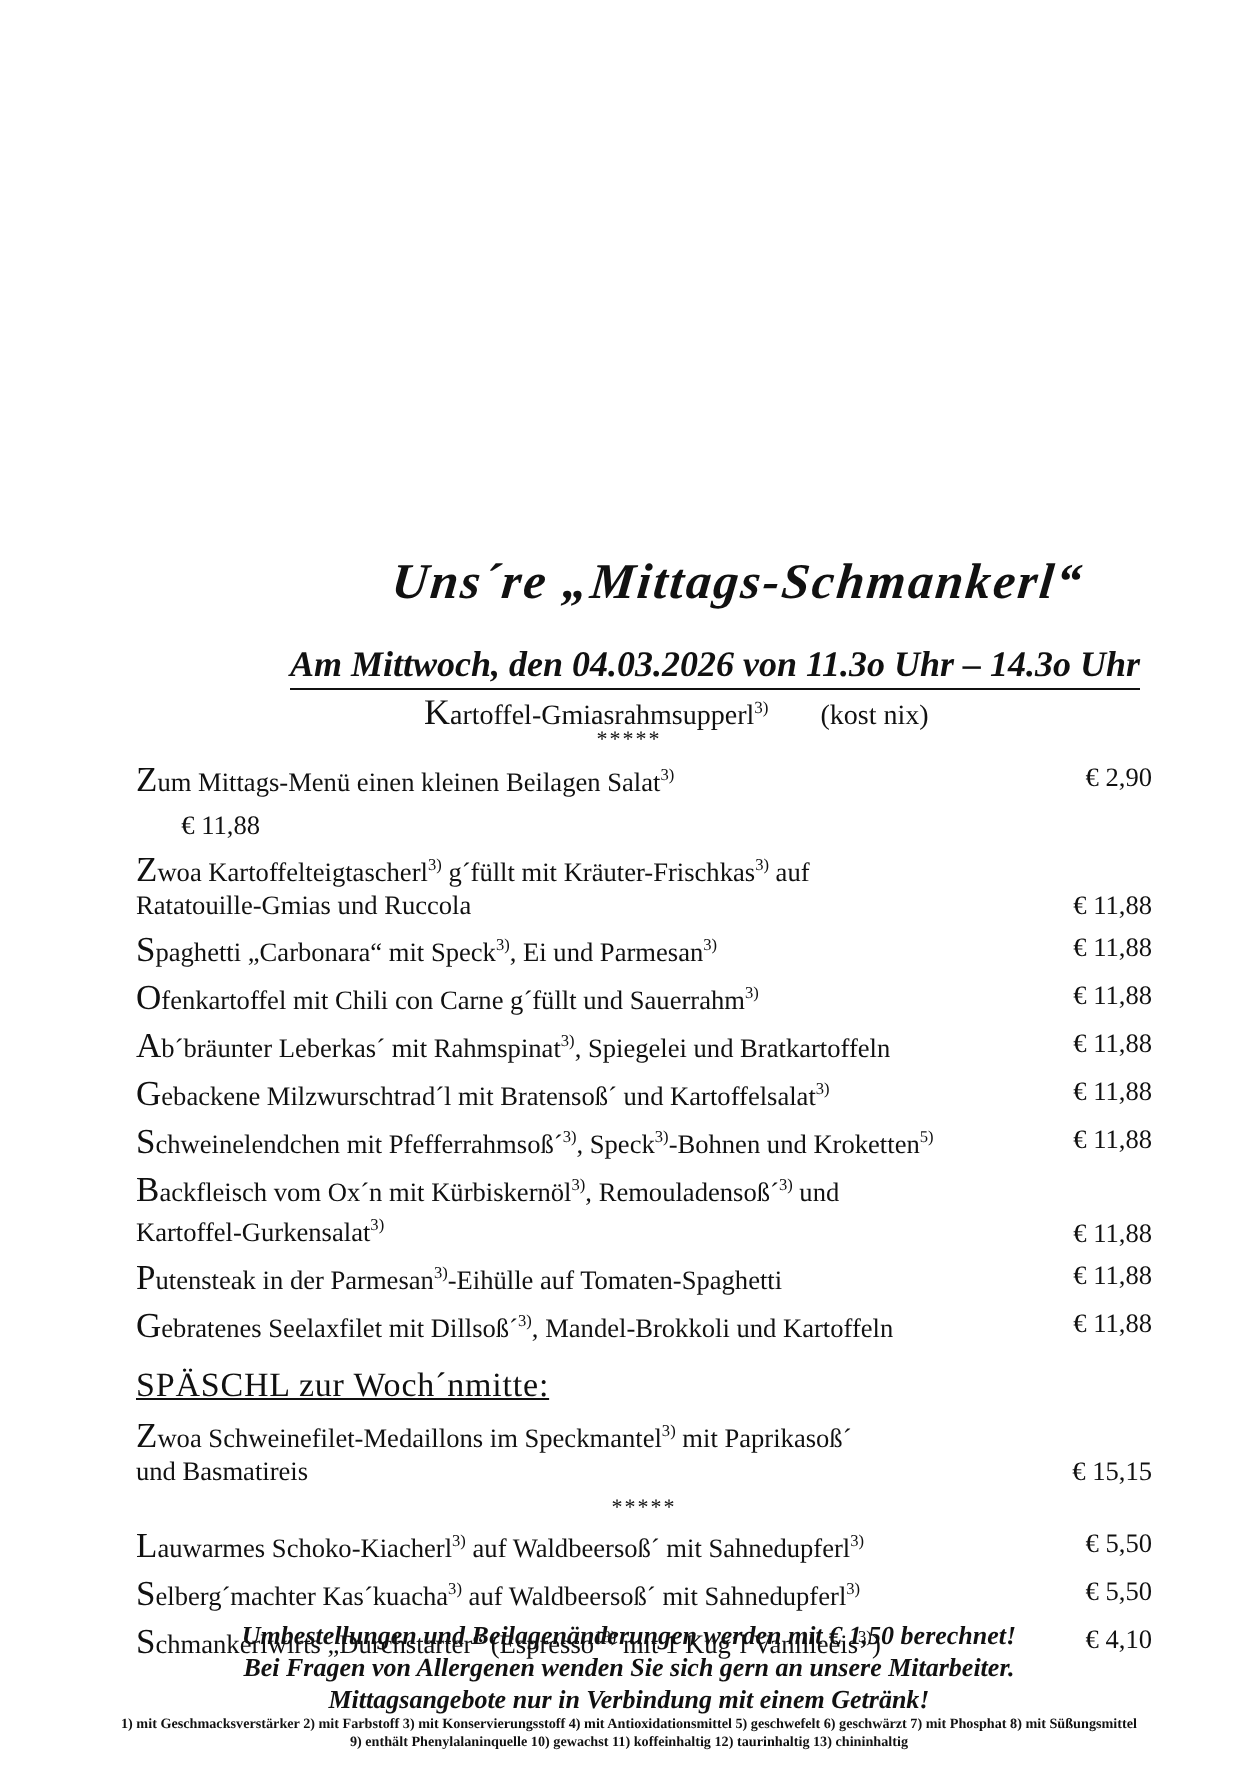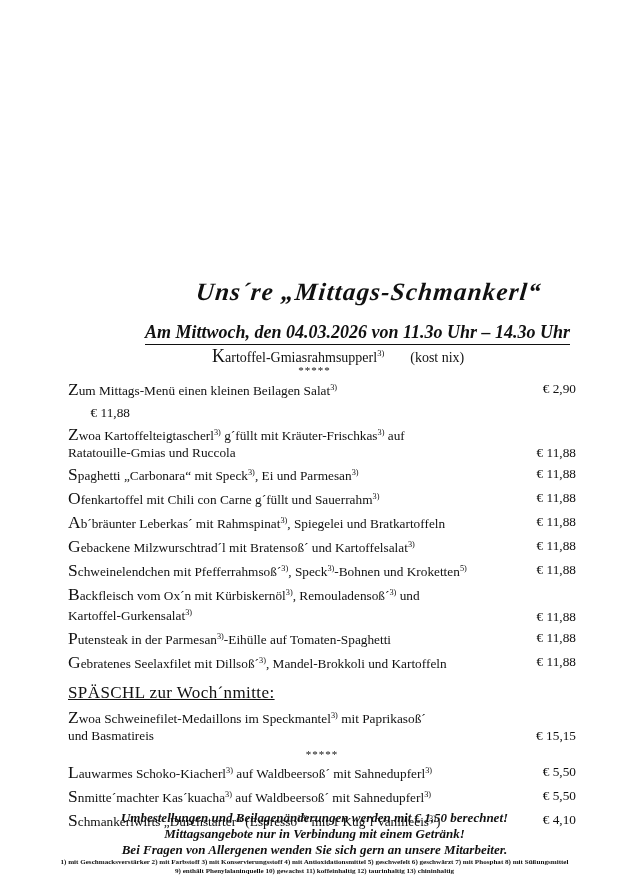--- a/index.html
+++ b/index.html
@@ -264,38 +264,38 @@
 
     <div class="row">
       <div class="desc">
         <span class="cap">L</span><span>auwarmes Schoko-Kiacherl</span><span class="sup">3)</span><span> auf Waldbeersoß´ mit Sahnedupferl</span><span class="sup">3)</span>
       </div>
       <div class="price">€   5,50</div>
     </div>
 
     <div class="row">
       <div class="desc">
-        <span class="cap">S</span><span>nmitte´machter Kas´kuacha</span><span class="sup">3)</span><span> auf Waldbeersoß´ mit Sahnedupferl</span><span class="sup">3)</span>
+        <span class="cap">S</span><span>elberg´machter Kas´kuacha</span><span class="sup">3)</span><span> auf Waldbeersoß´ mit Sahnedupferl</span><span class="sup">3)</span>
       </div>
       <div class="price">€   5,50</div>
     </div>
 
     <div class="row">
       <div class="desc">
         <span class="cap">S</span><span>chmankerlwirts „Durchstarter“ (Espresso</span><span class="sup">18)</span><span> mit 1 Kug´l Vanilleeis</span><span class="sup">3)</span><span>)</span>
       </div>
       <div class="price">€   4,10</div>
     </div>
 
   </div>
 
   <div class="footer">
     <div class="foot-line">Umbestellungen und Beilagenänderungen werden mit € 1,50 berechnet!</div>
+    <div class="foot-line">Bei Fragen von Allergenen wenden Sie sich gern an unsere Mitarbeiter.</div>
     <div class="foot-line">Mittagsangebote nur in Verbindung mit einem Getränk!</div>
-    <div class="foot-line">Bei Fragen von Allergenen wenden Sie sich gern an unsere Mitarbeiter.</div>
   </div>
 
   <div class="allerg">
     <div>1) mit Geschmacksverstärker 2) mit Farbstoff 3) mit Konservierungsstoff 4) mit Antioxidationsmittel 5) geschwefelt 6) geschwärzt 7) mit Phosphat 8) mit Süßungsmittel</div>
     <div>9) enthält Phenylalaninquelle 10) gewachst 11) koffeinhaltig 12) taurinhaltig 13) chininhaltig</div>
   </div>
 
 </div>
 
 </body></html>

